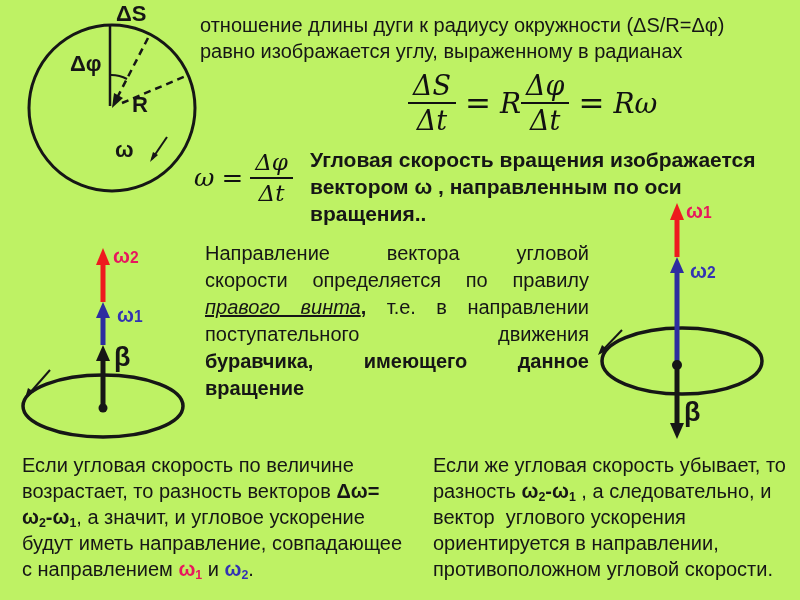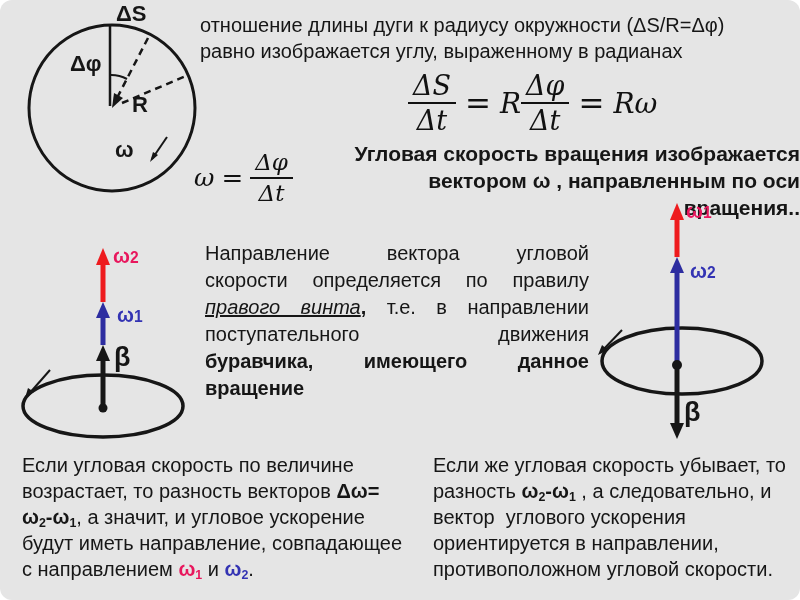--- a/index.html
+++ b/index.html
@@ -1,18 +1,18 @@
 <!DOCTYPE html>
 <html style="--ink: #161616; --red: #ee1b1e; --crimson: #e8175d; --blue: #3333b3; --ablue: #2d2da0;"><head>
 <meta charset="utf-8">
 <style>
   html,body{margin:0;padding:0;background:#ffffff;}
   .slide{
-    position:relative;width:800px;height:600px;background:#e5e5e5;overflow:hidden;
-    font-family:"Liberation Sans",sans-serif;color:var(--ink);border-radius:12px;
+    position:relative;width:800px;height:600px;background:#bef264;overflow:hidden;
+    font-family:"Liberation Sans",sans-serif;color:var(--ink);
   }
   svg{position:absolute;overflow:visible;}
   
   .para{position:absolute;font-size:20px;line-height:26px;color:var(--ink);}
   .para.rule{line-height:27px;text-align:justify;text-align-last:justify;}
   .para.statement{font-size:21px;line-height:27px;font-weight:700;}
   .run-n{font-weight:400;}
   .run-b{font-weight:700;}
   .run-biu{font-weight:400;font-style:italic;text-decoration:underline;}
   .run-r{font-weight:700;color:var(--crimson);}
@@ -84,21 +84,21 @@
 
   <div class="formula f-small" style="left:194px;top:150px;">
     <span class="fvar">ω</span>
     <span class="feq">=</span>
     <span class="frac">
       <span class="num">Δφ</span>
       <span class="den">Δt</span>
     </span>
   </div>
 
-  <div class="para statement" style="left:310px;top:140px;width:490px;text-align:right;"><span class="run-b">Угловая скорость вращения изображается</span><br><span class="run-b">вектором ω , направленным по оси вращения..</span></div>
+  <div class="para statement" style="left:310px;top:146px;width:490px;"><span class="run-b">Угловая скорость вращения изображается</span><br><span class="run-b">вектором ω , направленным по оси вращения..</span></div>
 
   <div class="para rule" style="left:205px;top:240px;width:384px;"><span class="run-n">Направление вектора угловой</span><br><span class="run-n">скорости определяется по правилу</span><br><span class="run-biu">правого винта</span><span class="run-b">,</span><span class="run-n"> т.е. в направлении</span><br><span class="run-n">поступательного движения</span><br><span class="run-b">буравчика, имеющего данное</span><br><span class="run-b">вращение</span></div>
 
   <svg style="left:0px;top:240px;" width="200" height="212" viewBox="0 0 200 212">
     <ellipse class="s-ink nofill" cx="103" cy="166" rx="80" ry="31" stroke-width="3.5"></ellipse>
     <circle class="f-ink" cx="103" cy="168" r="4.5"></circle>
     <line class="s-ink" x1="50" y1="130" x2="28" y2="155" stroke-width="2"></line>
     <polygon class="f-ink" points="25,158 28,148 34,152"></polygon>
     <line class="s-ink" x1="103" y1="168" x2="103" y2="119" stroke-width="5"></line>
     <polygon class="f-ink" points="103,105 96,121 110,121"></polygon>

